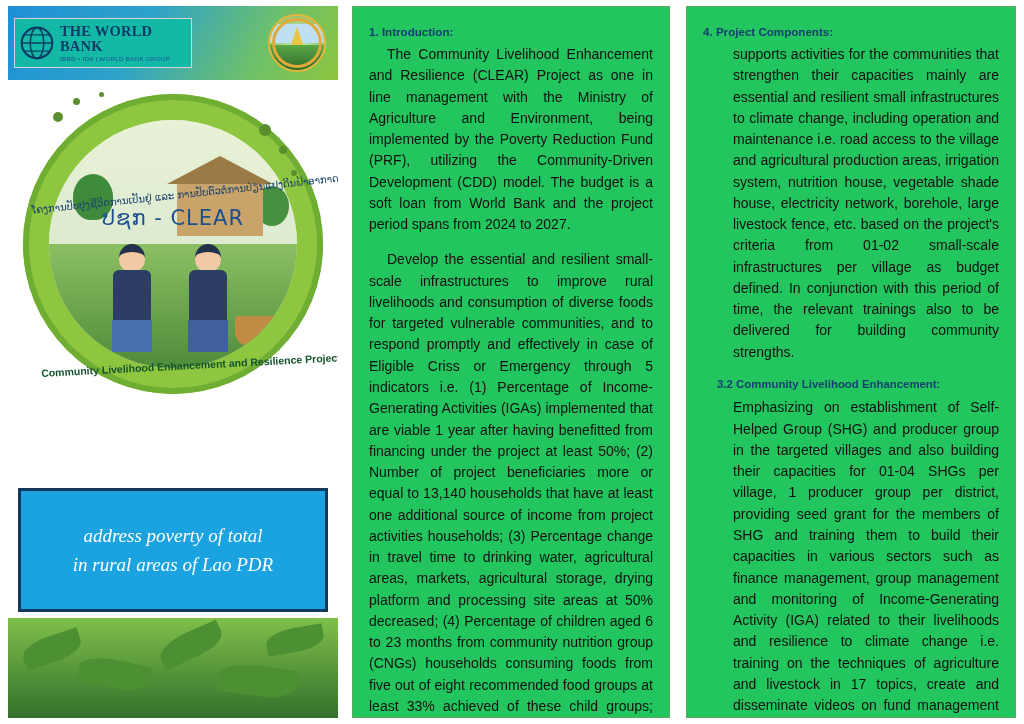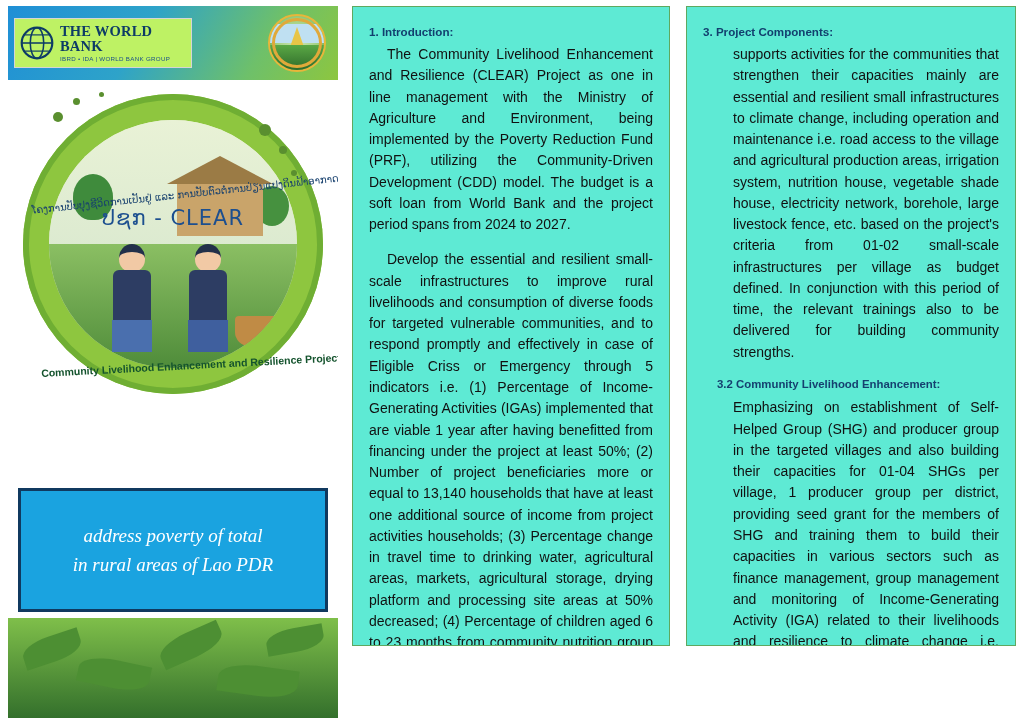--- a/index.html
+++ b/index.html
@@ -41,21 +41,21 @@
     left: 0; top: 0;
     width: 330px; height: 74px;
     background: linear-gradient(120deg, #1f8fd6 0%, #2ea3c9 40%, #6ec06a 75%, #8dc63f 100%);
   }
   .wb-logo-box {
     position: absolute;
     left: 6px;
     top: 12px;
     width: 178px;
     height: 50px;
-    background: #bef264;
+    background: #14b8a6;
     border: 1px solid #d5d5d5;
     display: flex;
     align-items: center;
     padding-left: 4px;
     box-sizing: border-box;
   }
   .wb-globe {
     width: 36px;
     height: 36px;
     flex: 0 0 36px;
@@ -300,22 +300,22 @@
   .leaf {
     position: absolute;
     background: #4d8f33;
     border-radius: 50% 0 50% 0;
   }
 
   
   .panel {
     position: absolute;
     top: 6px;
-    height: 640px;
-    background: #5eead4;
+    height: 712px;
+    background: #22c55e;
     border: 1px solid #5fa85f;
     box-sizing: border-box;
     padding: 18px 16px 10px 16px;
     overflow: hidden;
   }
   .panel-mid { left: 352px; width: 318px; }
   .panel-right { left: 686px; width: 330px; }
 
   .sec-head {
     font-size: 11.6px;
@@ -428,21 +428,21 @@
   </div>
 
   <div class="panel panel-mid">
     <h3 class="sec-head">1. Introduction:</h3>
     <p class="body-text">The Community Livelihood Enhancement and Resilience (CLEAR) Project as one in line management with the Ministry of Agriculture and Environment, being implemented by the Poverty Reduction Fund (PRF), utilizing the Community-Driven Development (CDD) model. The budget is a soft loan from World Bank and the project period spans from 2024 to 2027.</p>
 
     <p class="body-text">Develop the essential and resilient small-scale infrastructures to improve rural livelihoods and consumption of diverse foods for targeted vulnerable communities, and to respond promptly and effectively in case of Eligible Criss or Emergency through 5 indicators i.e. (1) Percentage of Income-Generating Activities (IGAs) implemented that are viable 1 year after having benefitted from financing under the project at least 50%; (2) Number of project beneficiaries more or equal to 13,140 households that have at least one additional source of income from project activities households; (3) Percentage change in travel time to drinking water, agricultural areas, markets, agricultural storage, drying platform and processing site areas at 50% decreased; (4) Percentage of children aged 6 to 23 months from community nutrition group (CNGs) households consuming foods from five out of eight recommended food groups at least 33% achieved of these child groups; and (5) Number of direct beneficiaries (total 156,000 people).</p>
   </div>
 
   <div class="panel panel-right">
-    <h3 class="sec-head">3. Project Components:</h3>
+    <h3 class="sec-head">4. Project Components:</h3>
 
     <p class="body-text indent-block">supports activities for the communities that strengthen their capacities mainly are essential and resilient small infrastructures to climate change, including operation and maintenance i.e. road access to the village and agricultural production areas, irrigation system, nutrition house, vegetable shade house, electricity network, borehole, large livestock fence, etc. based on the project's criteria from 01-02 small-scale infrastructures per village as budget defined. In conjunction with this period of time, the relevant trainings also to be delivered for building community strengths.</p>
 
     <h4 class="sec-sub">3.2 Community Livelihood Enhancement:</h4>
     <p class="body-text indent-block">Emphasizing on establishment of Self-Helped Group (SHG) and producer group in the targeted villages and also building their capacities for 01-04 SHGs per village, 1 producer group per district, providing seed grant for the members of SHG and training them to build their capacities in various sectors such as finance management, group management and monitoring of Income-Generating Activity (IGA) related to their livelihoods and resilience to climate change i.e. training on the techniques of agriculture and livestock in 17 topics, create and disseminate videos on fund management and techniques of farming to make the SHG members applying in activity implementation productively.</p>
   </div>
 
 </div>
 
 </body></html>

